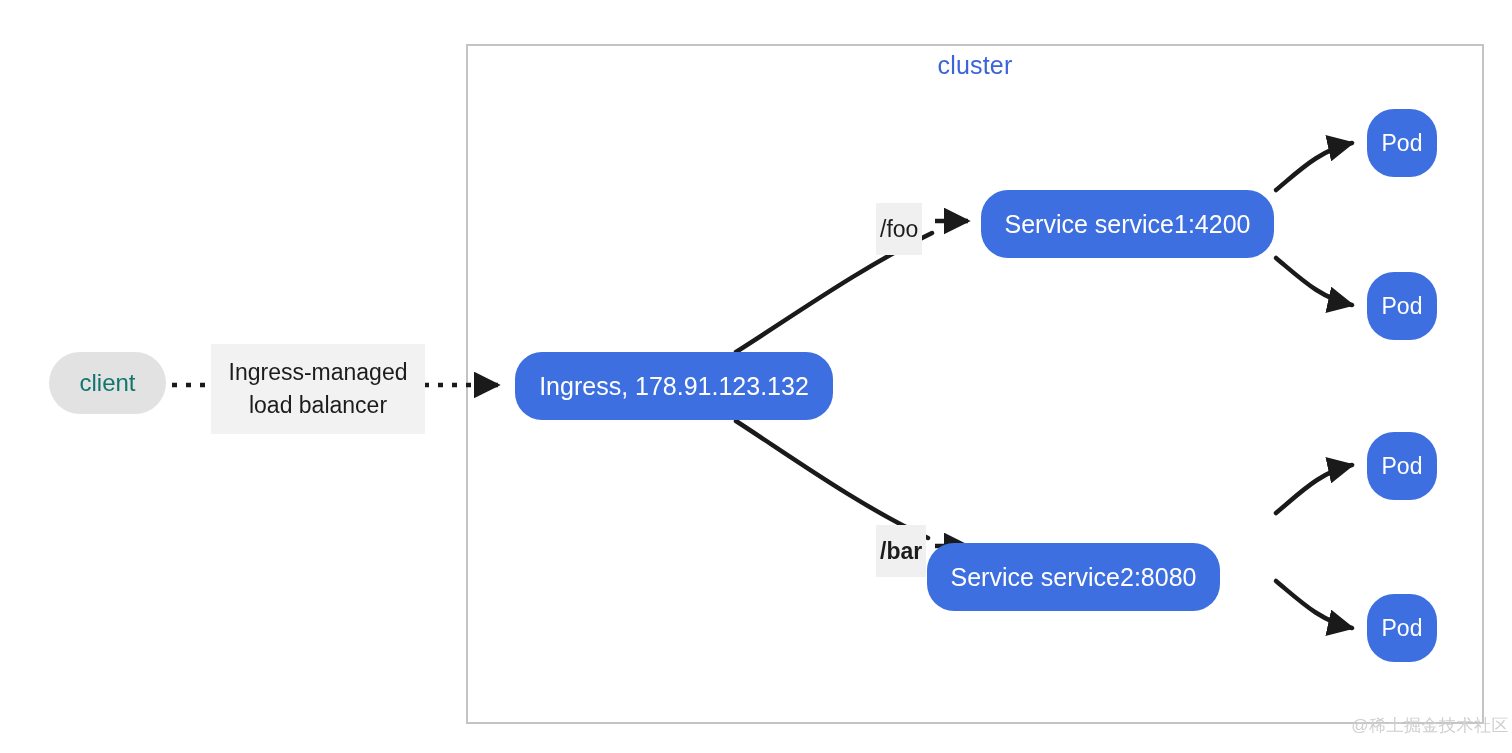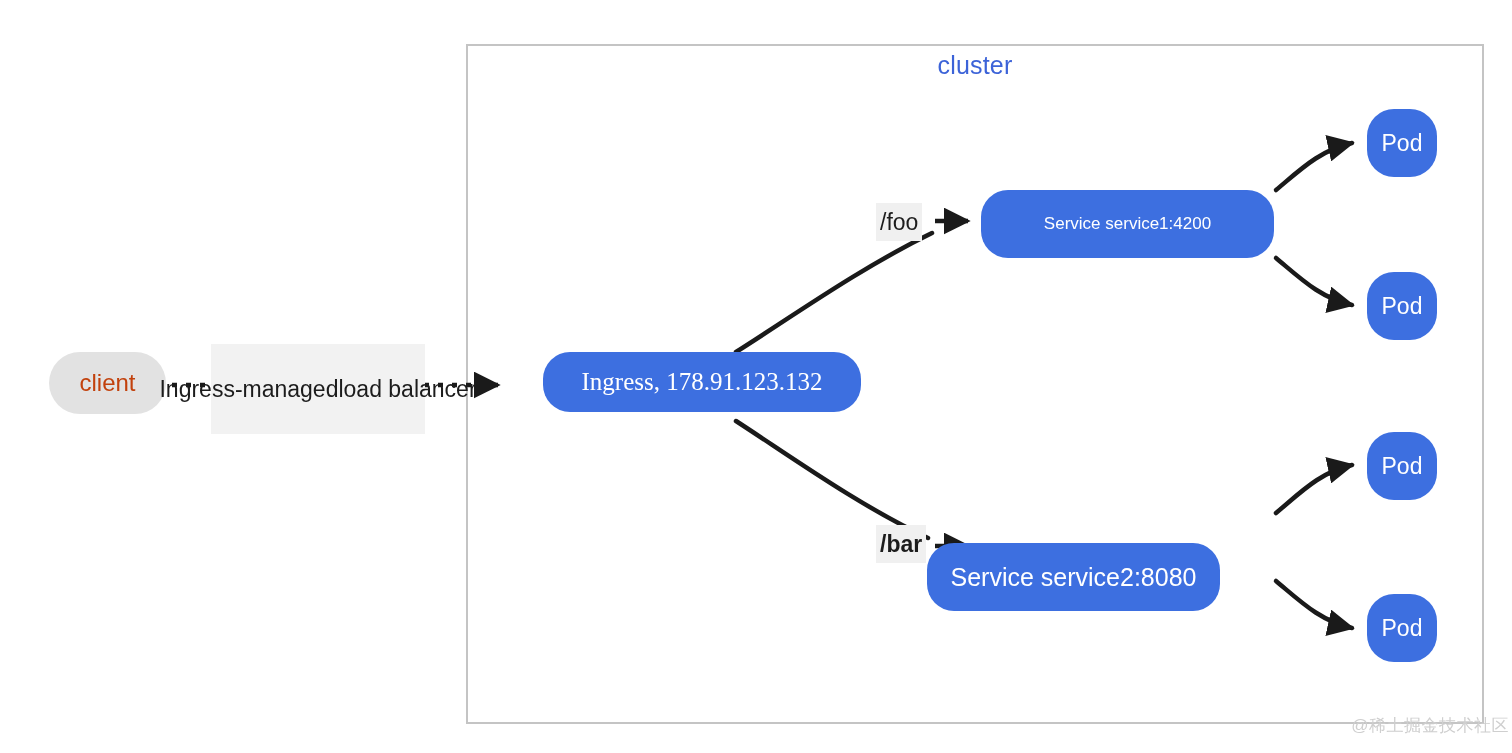--- a/index.html
+++ b/index.html
@@ -46,34 +46,34 @@
     position: absolute;
     left: 49px;
     top: 352px;
     width: 117px;
     height: 62px;
     background: #e2e2e2;
     border-radius: 31px;
     display: flex;
     align-items: center;
     justify-content: center;
-    color: #c2410c;
+    color: #0f766e;
     font-size: 24px;
   }
 
   
   .lb-label {
     position: absolute;
     left: 211px;
     top: 344px;
     width: 214px;
     height: 90px;
     background: #f2f2f2;
     display: flex;
-    flex-direction: row;
+    flex-direction: column;
     align-items: center;
     justify-content: center;
     color: #1c1c1c;
     font-size: 23px;
     line-height: 33px;
     text-align: center;
     white-space: nowrap;
   }
   .lb-label span { display: block; }
 
@@ -82,33 +82,32 @@
     position: absolute;
     background: #3d6fe0;
     color: #ffffff;
     display: flex;
     align-items: center;
     justify-content: center;
     box-sizing: border-box;
     border-radius: 27px;
   }
   .ingress-node {
-    left: 543px;
+    left: 515px;
     top: 352px;
     width: 318px;
-    height: 60px;
-    font-size: 25px;
-    font-family: Liberation Serif, serif;
+    height: 68px;
+    font-size: 25px;
   }
   .svc1-node {
     left: 981px;
     top: 190px;
     width: 293px;
     height: 68px;
-    font-size: 17px;
+    font-size: 25px;
   }
   .svc2-node {
     left: 927px;
     top: 513px;
     width: 293px;
     height: 68px;
     font-size: 25px;
     margin-top: 30px;
   }
   .pod-node {
@@ -122,21 +121,21 @@
   .pod3 { top: 432px; }
   .pod4 { top: 594px; }
 
   
   .path-label {
     position: absolute;
     background: #f0f0f0;
     color: #1c1c1c;
     font-size: 23px;
     line-height: 34px;
-    padding: 2px 4px;
+    padding: 9px 4px;
     text-align: center;
     white-space: nowrap;
   }
   .label-foo { left: 876px; top: 203px; }
   .label-bar { left: 876px; top: 525px; font-weight: bold; }
 
   
   #edges {
     position: absolute;
     left: 0;

